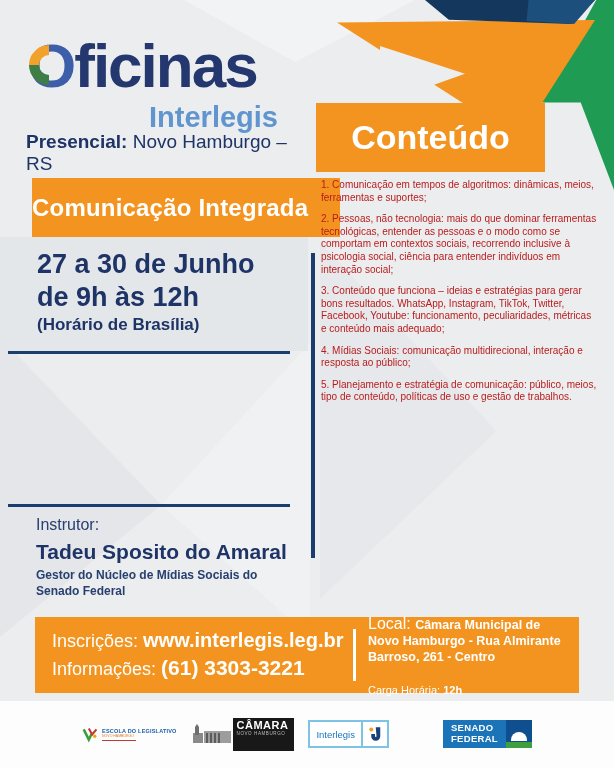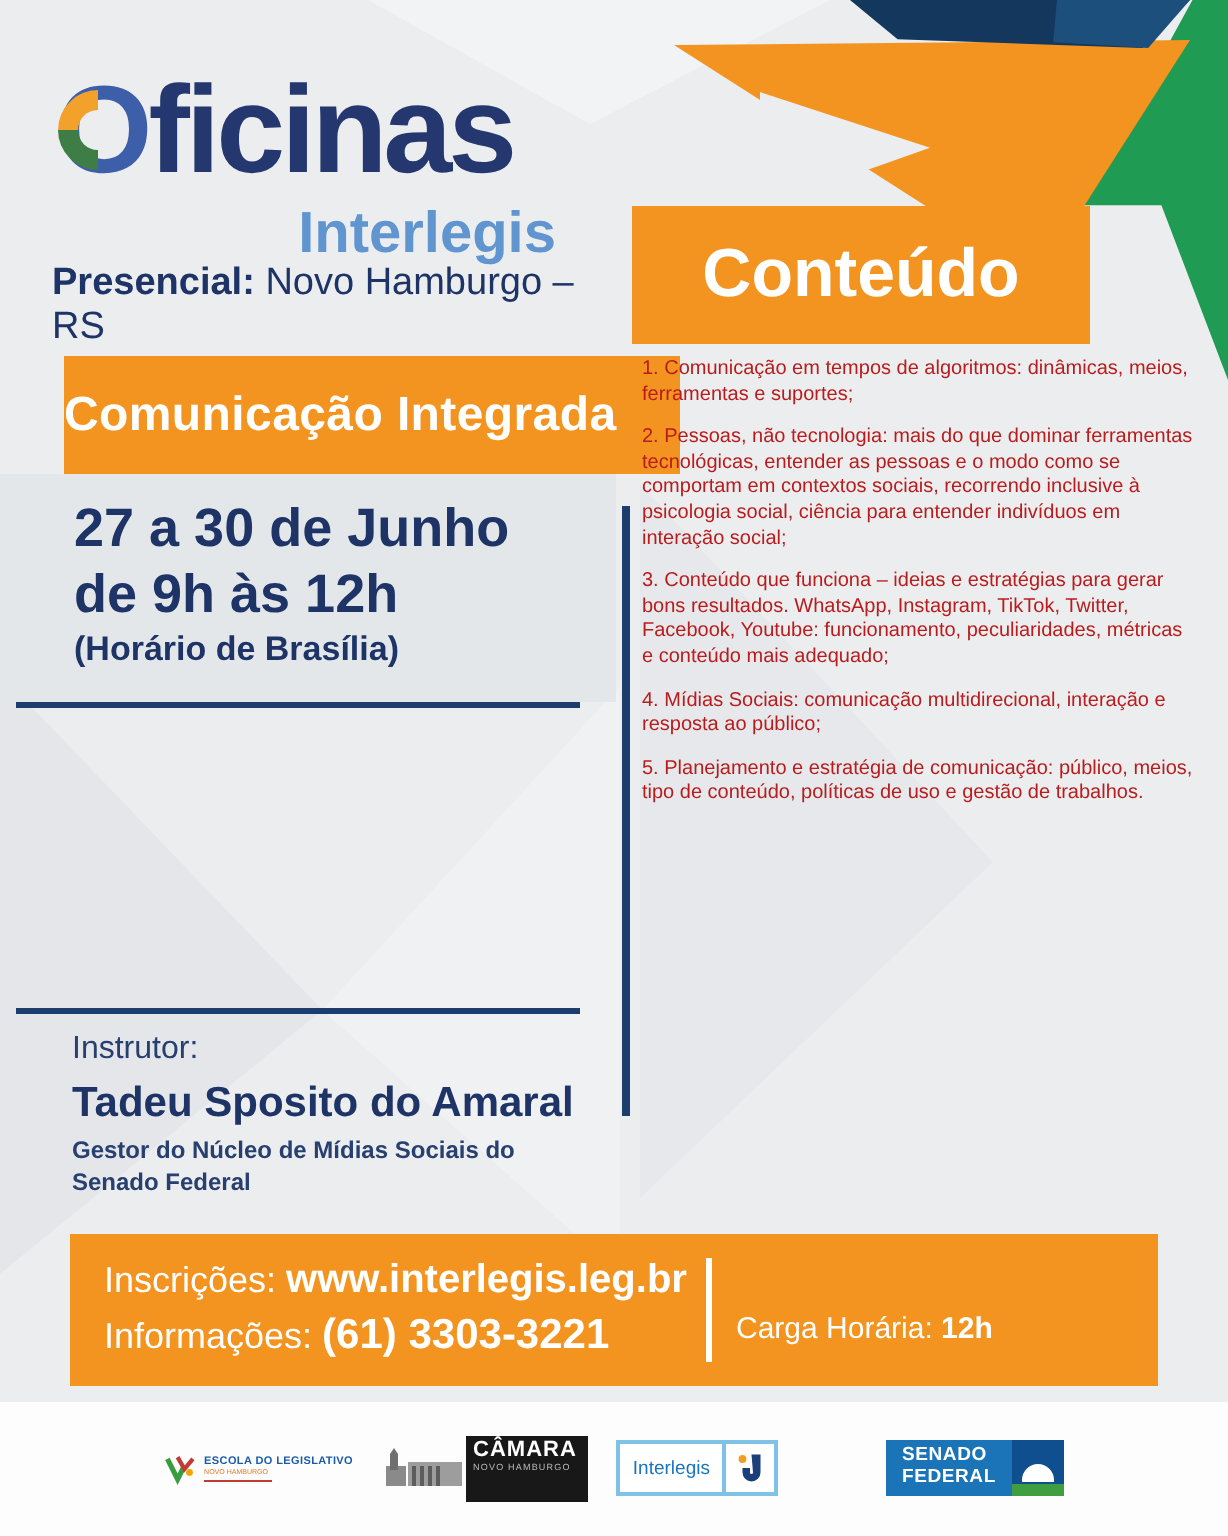--- a/index.html
+++ b/index.html
@@ -67,21 +67,21 @@
   
   .footer-bar{left:35px;top:617px;width:544px;height:76px;background:#f2941f;display:flex;align-items:center;color:#fff;}
   .footer-left{width:318px;padding-left:17px;}
   .f-line{font-size:18px;line-height:1.35;white-space:nowrap;}
   .f-line .bold1{font-weight:bold;font-size:20px;}
   .f-line .bold2{font-weight:bold;font-size:21px;}
   .footer-divider{width:3px;height:52px;background:#ffffff;}
   .footer-right{flex:1;padding:0 10px 0 12px;}
   .local-line{font-size:12.5px;font-weight:bold;line-height:1.25;}
   .local-line .local-label{font-size:16px;font-weight:400;}
-  .carga-line{font-size:15px;margin-top:18px;}
+  .carga-line{font-size:11px;margin-top:18px;}
   .carga-line b{font-weight:bold;}
   
   .logos{left:0;top:718px;width:614px;display:flex;align-items:center;justify-content:center;gap:14px;}
   .logo-escola{display:flex;align-items:center;gap:3px;}
   .escola-text{display:flex;flex-direction:column;line-height:1.1;}
   .escola-text .l1{font-size:5.5px;font-weight:bold;color:#1b5ca8;letter-spacing:.2px;}
   .escola-text .l2{font-size:3.5px;color:#e07a26;margin-top:1px;}
   .escola-text .l3{width:34px;height:1px;background:#c23b33;margin-top:1px;}
   .logo-camara{display:flex;align-items:center;}
   .camara-box{background:#181818;color:#fff;padding:2px 6px 14px 4px;line-height:1;}
@@ -160,20 +160,21 @@
     <p>5. Planejamento e estratégia de comunicação: público, meios, tipo de conteúdo, políticas de uso e gestão de trabalhos.</p>
   </div>
 
   <div class="abs footer-bar">
     <div class="footer-left">
       <div class="f-line"><span>Inscrições: </span><span class="bold1">www.interlegis.leg.br</span></div>
       <div class="f-line"><span>Informações: </span><span class="bold2">(61) 3303-3221</span></div>
     </div>
     <div class="footer-divider"></div>
     <div class="footer-right">
+      <div class="local-line"><span class="local-label">Local: </span><span>Câmara Municipal de Novo Hamburgo - Rua Almirante Barroso, 261 - Centro</span></div>
       <div class="carga-line"><span>Carga Horária: </span><b>12h</b></div>
     </div>
   </div>
 
   <div class="abs logos">
 
     <div class="logo-escola">
       <svg width="17" height="17" viewBox="0 0 20 20">
         <path d="M2 4 L8 16 L12 8" stroke="#3a9b3f" stroke-width="3" fill="none"></path>
         <path d="M8 3 L12 10 L17 4" stroke="#c23b33" stroke-width="2.5" fill="none"></path>

